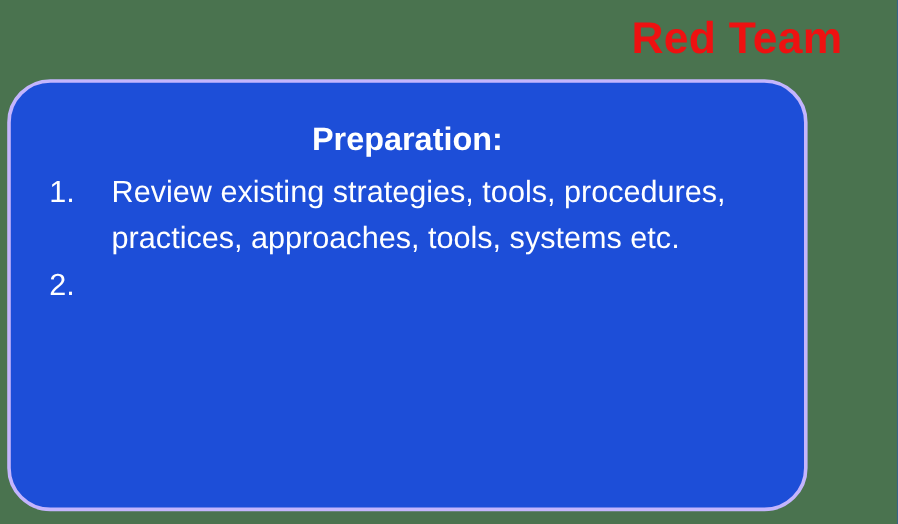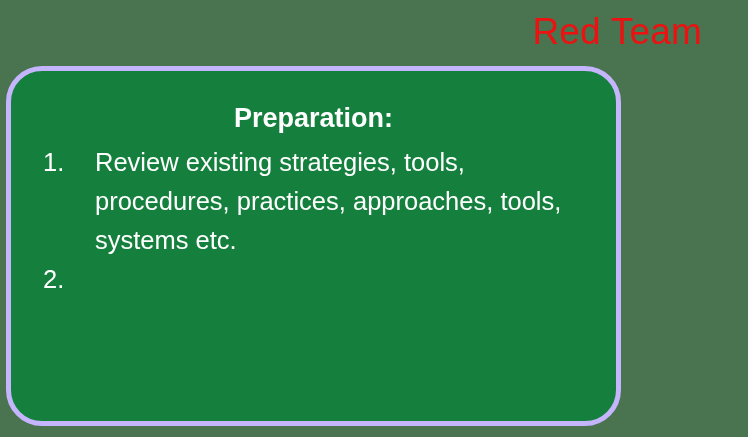--- a/index.html
+++ b/index.html
@@ -21,37 +21,37 @@
     top: 0;
     width: 748px;
     height: 437px;
   }
 
   .slide-title {
     position: absolute;
     right: 46px;
     top: 12px;
     font-size: 37px;
-    font-weight: normal;
+    font-weight: bold;
     color: #ee1111;
     letter-spacing: 0.2px;
     line-height: 1.1;
     white-space: nowrap;
     text-align: left;
   }
 
   .content-box {
     position: absolute;
     left: 6px;
     top: 66px;
-    width: 615px;
+    width: 667px;
     height: 360px;
     box-sizing: border-box;
-    background: #15803d;
-    border: 5px solid #c4b5fd;
+    background: #1d4ed8;
+    border: 3px solid #c4b5fd;
     border-radius: 36px;
   }
 
   .box-heading {
     position: absolute;
     left: 0;
     right: 0;
     top: 32px;
     text-align: center;
     font-size: 27px;

